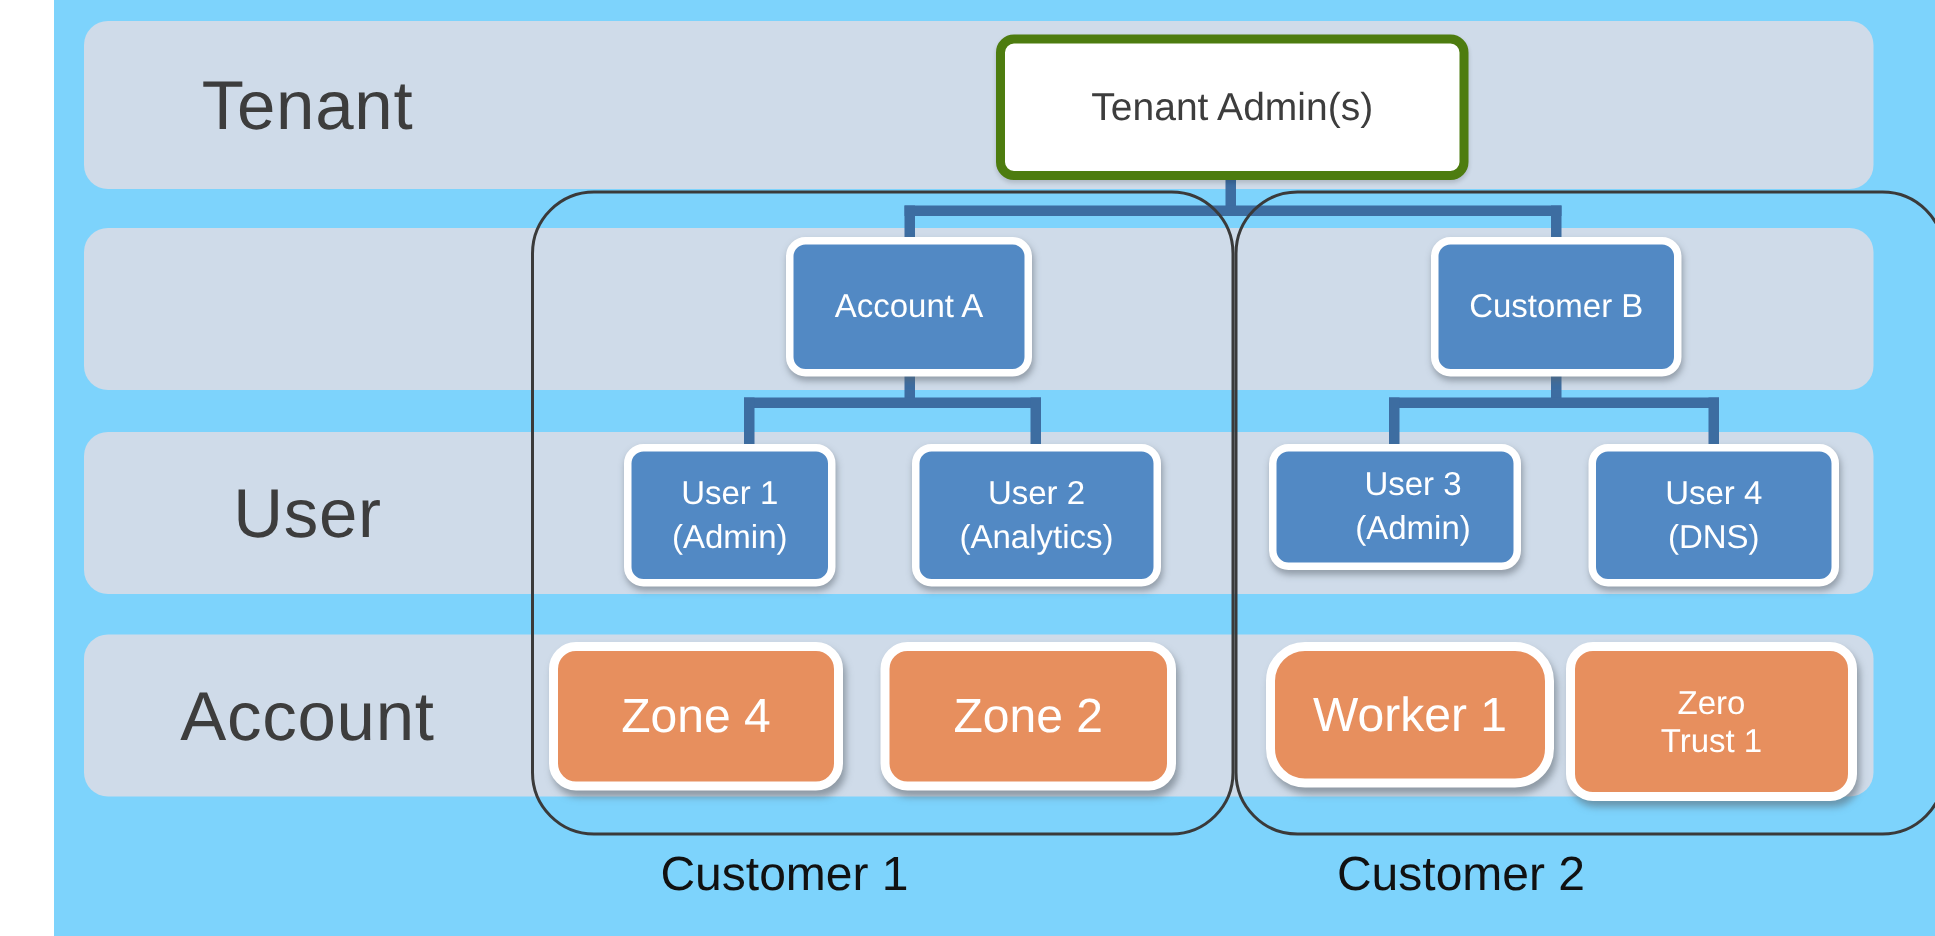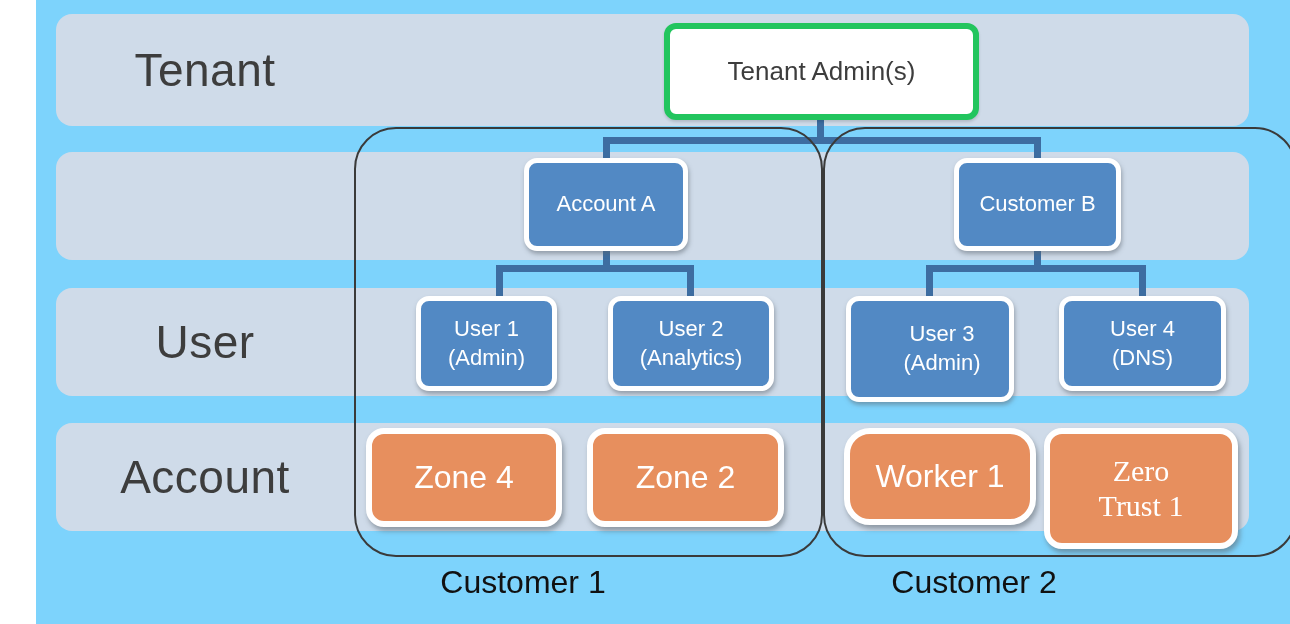--- a/index.html
+++ b/index.html
@@ -40,44 +40,44 @@
   }
   .grouplabel.gl1{left:337px;}
   .grouplabel.gl2{left:788px;}
   
   .node{
     position:absolute;z-index:4;display:flex;flex-direction:column;align-items:center;justify-content:center;
     text-align:center;line-height:1.3;
   }
   .node.admin{
     left:628px;top:23px;width:315px;height:97px;box-sizing:border-box;
-    background:#ffffff;border:6px solid #22c55e;border-radius:12px;
+    background:#ffffff;border:6px solid #4d7c0f;border-radius:12px;
     color:#3d3d3d;font-size:26px;
     box-shadow:0 2px 3px rgba(0,0,0,0.15);
   }
   .node.blue{
     box-sizing:border-box;background:#5289c4;border:5px solid #ffffff;border-radius:13px;
     color:#ffffff;font-size:22px;
     box-shadow:1px 3px 4px rgba(90,100,110,0.5);
   }
   .node.acct-a{left:488px;top:158px;width:164px;height:93px;}
   .node.acct-b{left:918px;top:158px;width:167px;height:93px;}
   .node.user1{left:380px;top:296px;width:141px;height:95px;}
   .node.user2{left:572px;top:296px;width:166px;height:95px;}
-  .node.user3{left:810px;top:296px;width:168px;height:106px;padding-left:24px;}
+  .node.user3{left:810px;top:296px;width:168px;height:84px;padding-left:24px;}
   .node.user4{left:1023px;top:296px;width:167px;height:95px;}
   .node.orange{
     box-sizing:border-box;background:#e78f5e;border:6px solid #ffffff;border-radius:18px;
     color:#ffffff;font-size:32px;line-height:1.15;
     box-shadow:2px 4px 5px rgba(90,100,110,0.55);
   }
   .node.zone1{left:330px;top:428px;width:196px;height:99px;}
   .node.zone2{left:551px;top:428px;width:197px;height:99px;}
   .node.worker1{left:808px;top:428px;width:192px;height:97px;border-radius:26px;}
-  .node.zerotrust{left:1008px;top:428px;width:194px;height:121px;font-size:30px;font-family:Liberation Serif, serif;}
+  .node.zerotrust{left:1008px;top:428px;width:194px;height:106px;font-size:22px;}
 </style>
 </head>
 <body>
 
 <div id="stage">
 
   <div class="band b1"></div>
   <div class="band b2"></div>
   <div class="band b3"></div>
   <div class="band b4"></div>

